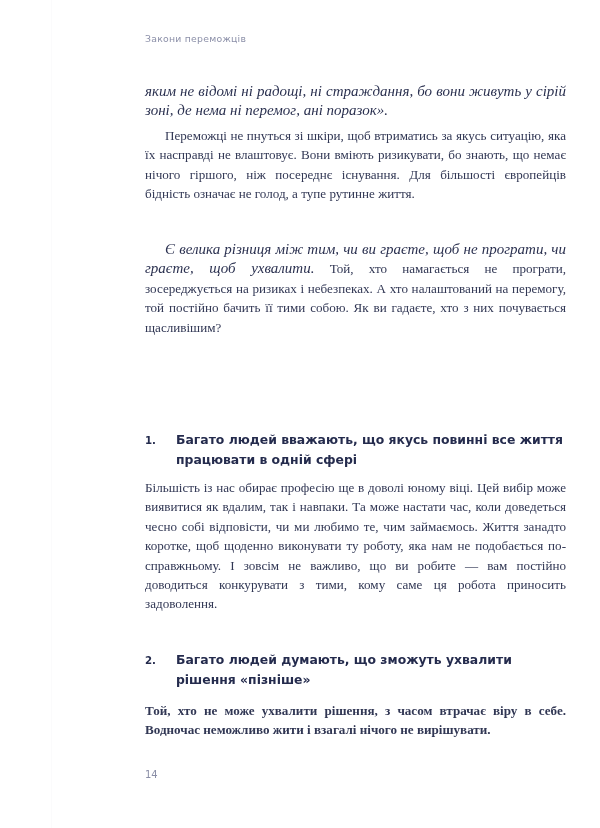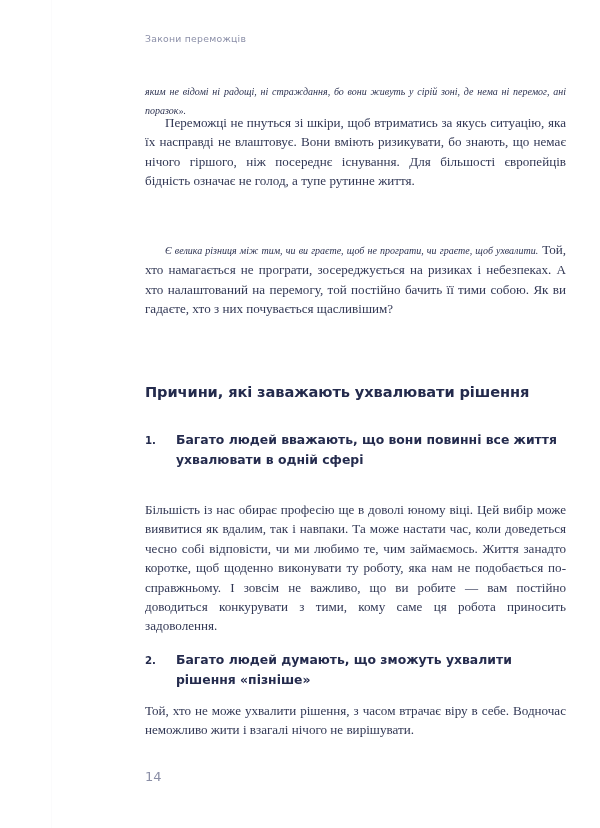--- a/index.html
+++ b/index.html
@@ -45,21 +45,21 @@
     width: 421px;
     text-align: justify;
     text-justify: inter-word;
     color: #2e3550;
   }
   p {
     margin: 0;
   }
   .italic-para {
     font-style: italic;
-    font-size: 10px;
+    font-size: 15px;
     line-height: 19.4px;
     color: #2b3150;
     font-family: "Liberation Serif", "DejaVu Serif", serif;
   }
   .roman-para {
     font-size: 13.1px;
     line-height: 19.4px;
     color: #313754;
     font-family: "Liberation Serif", "DejaVu Serif", serif;
   }
@@ -96,60 +96,59 @@
   }
   .list-text {
     display: block;
     margin-left: 31px;
   }
   .page-number {
     position: absolute;
     left: 97px;
     top: 769px;
     font-family: "DejaVu Sans", "Liberation Sans", sans-serif;
-    font-size: 13px;
+    font-size: 10px;
     color: #8a8ea6;
   }
 </style>
 </head>
 <body>
 
 <div class="page">
 
   <div class="page-edge-left"></div>
 
   <div class="running-header">Закони переможців</div>
 
   <div class="body-block" style="top:82px;">
     <p class="italic-para">яким не відомі ні радощі, ні страждання, бо вони живуть у сірій зоні, де нема ні перемог, ані поразок».</p>
   </div>
 
-  <div class="body-block" style="top:113px;">
+  <div class="body-block" style="top:126px;">
     <p class="roman-para indent">Переможці не пнуться зі шкіри, щоб втриматись за якусь ситуацію, яка їх насправді не влаштовує. Вони вміють ризикувати, бо знають, що немає нічого гіршого, ніж посереднє існування. Для більшості європейців бідність означає не голод, а тупе рутинне життя.</p>
   </div>
 
   <div class="body-block" style="top:240px;">
     <p class="roman-para indent"><span class="italic-para">Є велика різниця між тим, чи ви граєте, щоб не програти, чи граєте, щоб ухвалити.</span><span> Той, хто намагається не програти, зосереджується на ризиках і небезпеках. А хто налаштований на перемогу, той постійно бачить її тими собою. Як ви гадаєте, хто з них почувається щасливішим?</span></p>
   </div>
 
-  <div class="section-heading" style="top:383px;">Причини, які заважають ухвалювати рішення</div>
 
   <div class="list-item" style="top:430px;">
     <span class="list-num">1.</span>
-    <span class="list-text">Багато людей вважають, що вони повинні все життя ухвалювати в одній сфері</span>
+    <span class="list-text">Багато людей вважають, що якусь повинні все життя працювати в одній сфері</span>
   </div>
 
-  <div class="body-block" style="top:500px;">
+  <div class="body-block" style="top:478px;">
     <p class="roman-para">Більшість із нас обирає професію ще в доволі юному віці. Цей вибір може виявитися як вдалим, так і навпаки. Та може настати час, коли доведеться чесно собі відповісти, чи ми любимо те, чим займаємось. Життя занадто коротке, щоб щоденно виконувати ту роботу, яка нам не подобається по-справжньому. І зовсім не важливо, що ви робите — вам постійно доводиться конкурувати з тими, кому саме ця робота приносить задоволення.</p>
   </div>
 
   <div class="list-item" style="top:650px;">
     <span class="list-num">2.</span>
     <span class="list-text">Багато людей думають, що зможуть ухвалити рішення «пізніше»</span>
   </div>
 
-  <div class="body-block" style="top:701px;">
+  <div class="body-block" style="top:701px;font-weight:bold;">
     <p class="roman-para">Той, хто не може ухвалити рішення, з часом втрачає віру в себе. Водночас неможливо жити і взагалі нічого не вирішувати.</p>
   </div>
 
   <div class="page-number">14</div>
 
 </div>
 
 </body></html>

